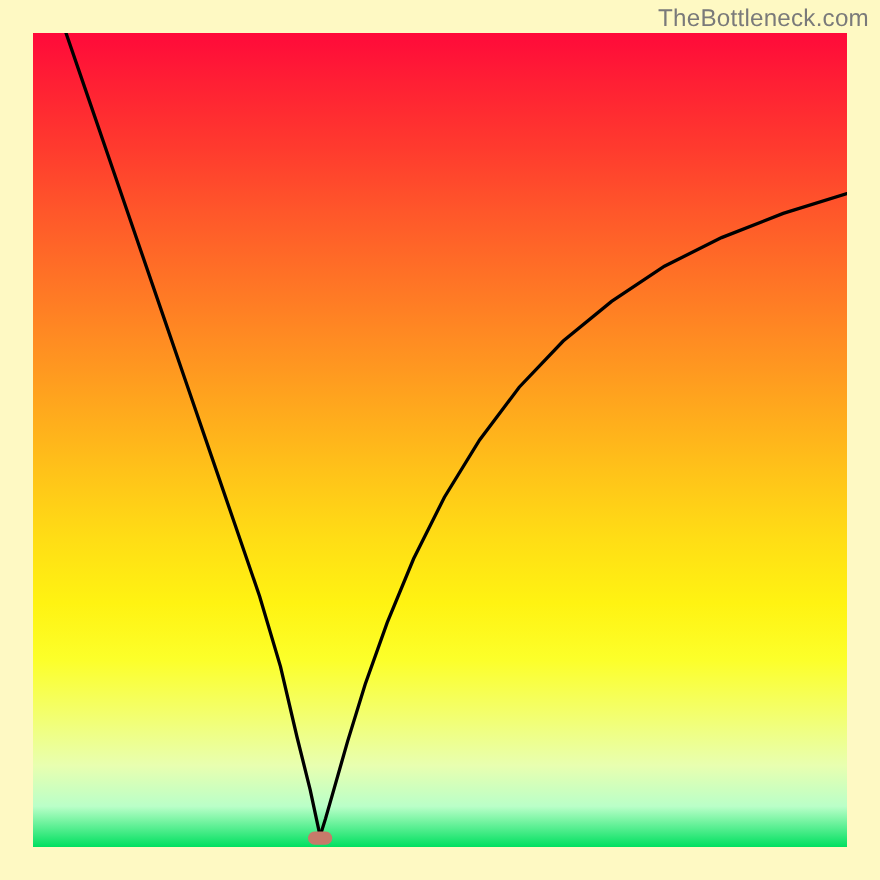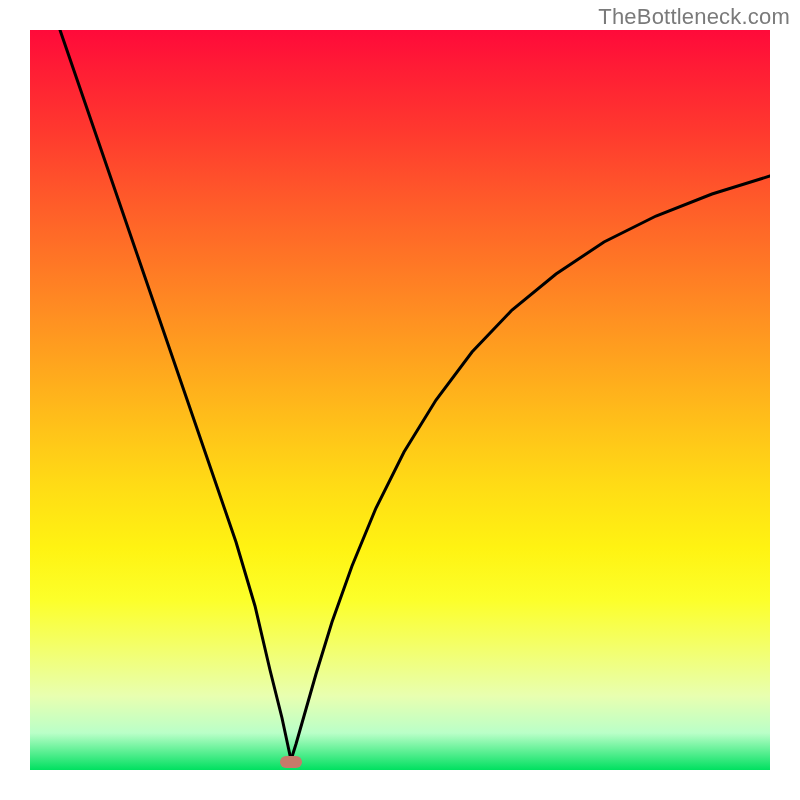--- a/index.html
+++ b/index.html
@@ -10,21 +10,21 @@
     background: #000;
     font-family: Arial, Helvetica, sans-serif;
     overflow: hidden;
   }
   .frame {
     position: absolute;
     left: 0;
     top: 0;
     width: 800px;
     height: 800px;
-    background: #ffffff;
+    background: #fef9c3;
   }
   .plot {
     position: absolute;
     left: 30px;
     top: 30px;
     width: 740px;
     height: 740px;
     background: linear-gradient(to bottom,
       #ff0a3a 0%,
       #ff1f34 6%,

